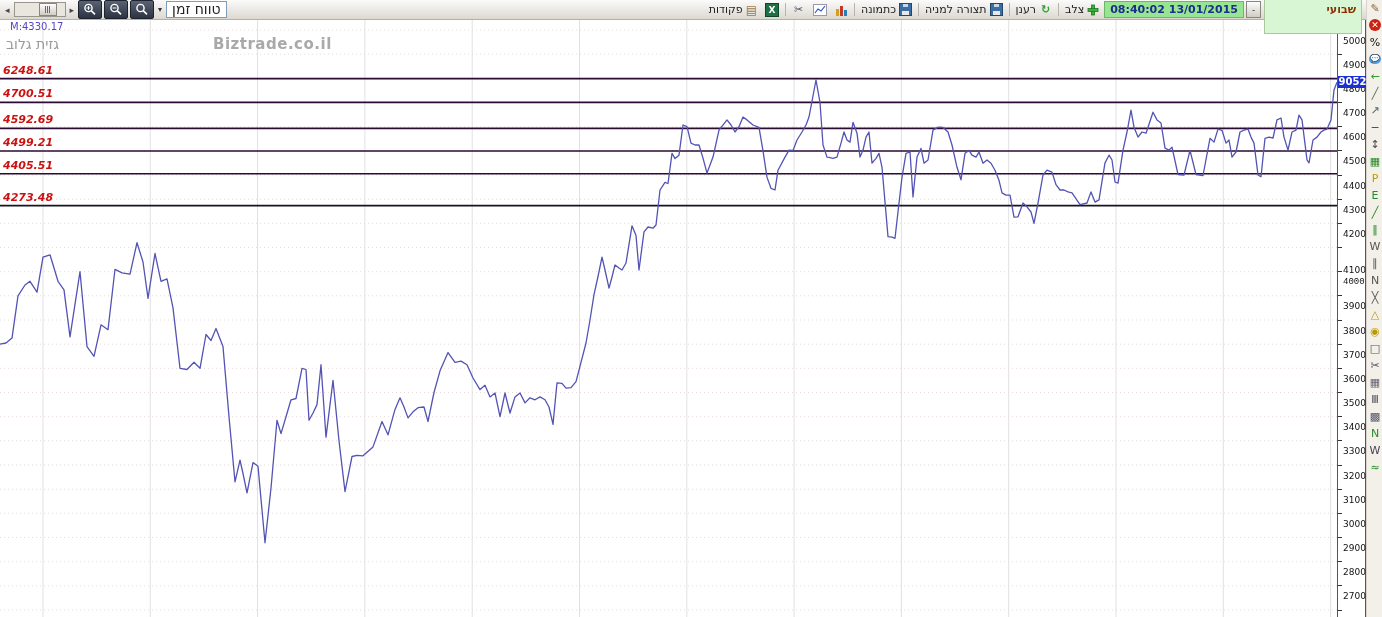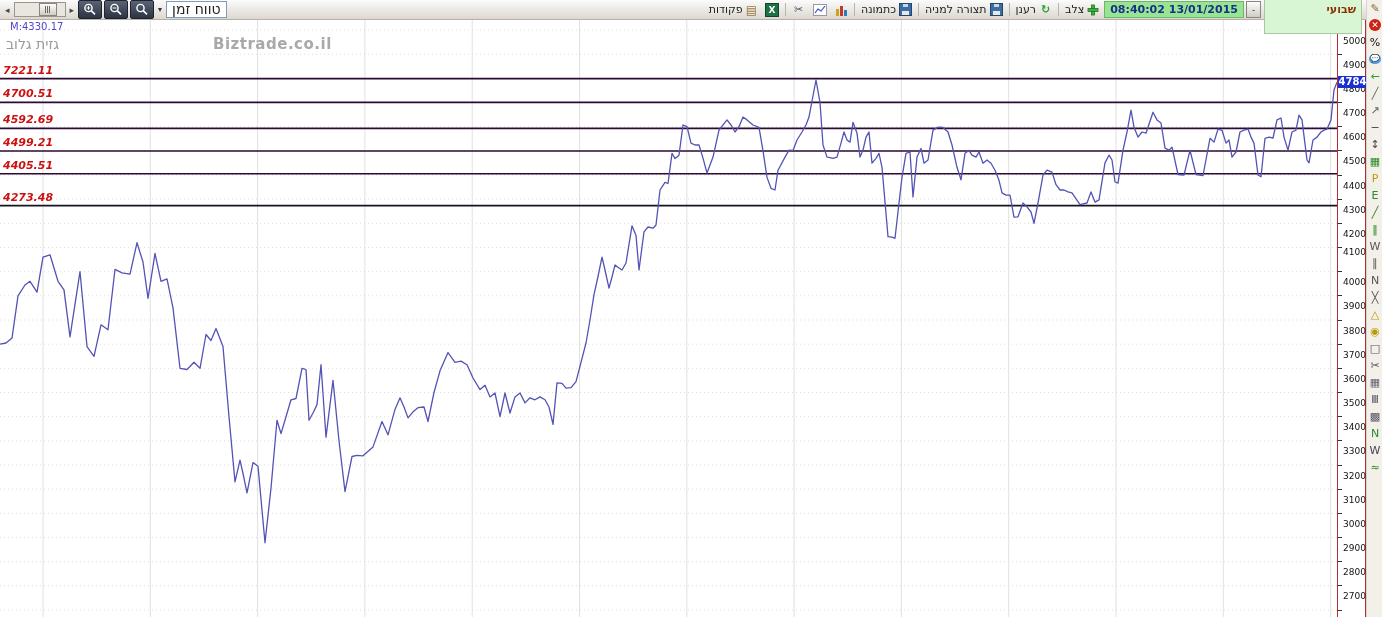--- a/index.html
+++ b/index.html
@@ -200,21 +200,21 @@
       <line x1="0" y1="108.4" x2="1337" y2="108.4" stroke="#2b0a33" stroke-width="1.6"></line>
       <line x1="0" y1="131.0" x2="1337" y2="131.0" stroke="#2b0a33" stroke-width="1.6"></line>
       <line x1="0" y1="153.7" x2="1337" y2="153.7" stroke="#2b0a33" stroke-width="1.6"></line>
       <line x1="0" y1="185.6" x2="1337" y2="185.6" stroke="#151520" stroke-width="1.6"></line>
       <polyline points="0,324.2 6,323.0 12,318.1 18,275.8 25,265.0 30,261.3 37,272.2 43,237.2 50,234.8 58,261.3 64,269.8 70,316.9 80,251.7 87,326.6 94,336.3 101,304.8 108,309.7 115,249.3 122,252.9 130,254.1 137,222.7 143,242.0 148,278.3 155,233.5 161,261.3 167,258.9 173,287.9 180,348.3 187,349.5 194,342.3 200,348.3 206,314.5 211,320.5 216,308.5 223,326.6 229,396.7 235,461.9 240,440.2 243,453.5 247,472.8 253,442.6 258,446.2 265,522.8 271,468.0 277,400.3 281,413.6 286,396.7 291,379.8 296,378.5 302,348.3 306,349.5 309,400.3 313,393.0 317,384.6 321,344.7 326,417.2 333,360.4 339,420.8 345,471.6 352,436.5 357,435.3 363,435.8 373,426.9 382,401.5 388,414.8 395,389.4 400,377.8 404,387.0 408,397.9 413,391.8 418,387.7 424,387.0 428,401.5 434,372.5 440,350.8 448,332.6 455,342.3 461,341.1 467,344.7 473,358.0 480,369.6 485,365.3 490,376.9 495,373.0 500,396.7 505,373.0 510,393.0 515,376.9 520,373.0 525,382.9 530,377.8 535,379.8 540,376.9 545,379.8 549,387.0 553,404.4 557,362.8 562,363.3 566,368.2 571,367.7 576,361.6 581,342.3 586,323.0 590,300.0 594,274.6 598,256.5 602,237.2 605,250.0 609,268.1 612,257.0 615,244.9 619,248.0 622,250.0 626,243.0 632,205.8 636,215.4 639,250.0 644,211.8 648,207.0 653,208.2 656,205.0 660,170.0 665,162.3 668,163.5 672,133.3 675,138.6 679,135.2 683,105.0 687,106.7 691,123.1 695,125.0 699,125.0 703,138.1 707,153.1 713,137.1 719,110.1 727,99.9 731,105.0 735,112.0 739,106.7 743,97.0 747,99.9 753,105.0 759,107.4 763,130.8 767,157.4 771,168.3 775,170.0 778,150.2 785,137.1 789,130.1 793,130.4 797,120.0 802,112.0 806,105.0 809,97.0 816,60.0 820,82.5 823,125.0 827,137.1 829,137.4 833,138.3 837,137.1 841,123.1 844,112.0 847,120.0 850,122.1 853,102.3 857,113.2 860,137.1 863,130.1 866,117.1 869,112.0 872,143.2 876,138.3 879,133.3 882,147.3 888,216.6 892,217.1 895,218.3 899,183.0 902,157.4 906,133.3 910,132.0 913,177.0 917,137.1 921,128.4 924,143.2 928,140.0 933,110.1 938,107.2 943,107.4 948,112.0 952,125.0 957,147.3 961,159.8 965,133.3 969,130.4 972,135.2 976,137.1 979,132.0 983,143.2 987,140.0 991,143.2 995,150.2 999,160.3 1002,172.9 1006,175.1 1010,175.1 1014,197.1 1018,196.8 1023,183.0 1027,186.9 1031,192.0 1034,203.3 1038,183.0 1043,155.0 1047,150.2 1052,152.1 1056,164.7 1060,170.0 1064,170.0 1068,171.9 1072,172.9 1080,184.7 1087,183.0 1091,171.9 1095,182.1 1099,179.9 1105,142.9 1109,135.2 1112,140.0 1115,162.0 1118,163.2 1123,130.1 1127,112.0 1131,90.2 1134,107.2 1138,117.1 1142,112.0 1146,113.2 1153,92.2 1157,99.9 1161,103.0 1165,128.2 1169,130.1 1172,127.2 1178,154.5 1184,155.0 1190,130.4 1196,154.5 1203,155.5 1210,118.3 1214,122.1 1218,109.1 1222,110.3 1226,123.1 1229,120.0 1232,137.1 1236,132.0 1240,112.0 1244,110.1 1248,109.1 1251,117.1 1254,123.1 1258,155.0 1261,156.7 1265,118.3 1269,117.1 1273,118.0 1277,99.9 1281,98.0 1284,117.1 1288,130.1 1292,112.0 1296,110.1 1299,95.1 1302,99.9 1307,140.0 1309,142.9 1313,120.0 1317,117.1 1321,112.0 1324,110.1 1327,109.1 1331,99.9 1334,69.9 1337,62.2" fill="none" stroke="#5353b5" stroke-width="1.3" stroke-linejoin="round"></polyline>
     </svg>
   <span class="cursor-value">M:4330.17</span>
   <span class="chart-title">גזית גלוב</span>
   <span class="watermark">Biztrade.co.il</span>
   <div id="level-labels">
-      <span class="lvl" style="top: 43.5533px;">7221.11</span>
+      <span class="lvl" style="top: 43.5533px;">6248.61</span>
       <span class="lvl" style="top: 67.3768px;">4700.51</span>
       <span class="lvl" style="top: 93.4333px;">4592.69</span>
       <span class="lvl" style="top: 116.024px;">4499.21</span>
       <span class="lvl" style="top: 138.668px;">4405.51</span>
       <span class="lvl" style="top: 170.576px;">4273.48</span>
     </div>
 </div>
 
 <div class="axis" id="price-axis">
     <span class="tickmark" style="top: 9.5px;"></span>
@@ -229,23 +229,23 @@
     <span class="ticklabel" style="top: 101.167px;">4600</span>
     <span class="tickmark" style="top: 130.333px;"></span>
     <span class="ticklabel" style="top: 125.333px;">4500</span>
     <span class="tickmark" style="top: 154.5px;"></span>
     <span class="ticklabel" style="top: 149.5px;">4400</span>
     <span class="tickmark" style="top: 178.667px;"></span>
     <span class="ticklabel" style="top: 173.667px;">4300</span>
     <span class="tickmark" style="top: 202.833px;"></span>
     <span class="ticklabel" style="top: 197.833px;">4200</span>
     <span class="tickmark" style="top: 227px;"></span>
-    <span class="ticklabel" style="top: 216px;">4100</span>
+    <span class="ticklabel" style="top: 234px;">4100</span>
     <span class="tickmark" style="top: 251.167px;"></span>
-    <span class="ticklabel" style="top: 246.167px;">4000</span>
+    <span class="ticklabel" style="top: 246.167px; font-family: Liberation Mono, monospace;">4000</span>
     <span class="tickmark" style="top: 275.333px;"></span>
     <span class="ticklabel" style="top: 270.333px;">3900</span>
     <span class="tickmark" style="top: 299.5px;"></span>
     <span class="ticklabel" style="top: 294.5px;">3800</span>
     <span class="tickmark" style="top: 323.667px;"></span>
     <span class="ticklabel" style="top: 318.667px;">3700</span>
     <span class="tickmark" style="top: 347.833px;"></span>
     <span class="ticklabel" style="top: 342.833px;">3600</span>
     <span class="tickmark" style="top: 372px;"></span>
     <span class="ticklabel" style="top: 367px;">3500</span>
@@ -260,21 +260,21 @@
     <span class="tickmark" style="top: 492.833px;"></span>
     <span class="ticklabel" style="top: 487.833px;">3000</span>
     <span class="tickmark" style="top: 517px;"></span>
     <span class="ticklabel" style="top: 512px;">2900</span>
     <span class="tickmark" style="top: 541.167px;"></span>
     <span class="ticklabel" style="top: 536.167px;">2800</span>
     <span class="tickmark" style="top: 565.333px;"></span>
     <span class="ticklabel" style="top: 560.333px;">2700</span>
     <span class="tickmark" style="top: 589.5px;"></span>
     <span class="ticklabel" style="top: 584.5px;">2600</span>
-    <span class="price-badge" style="top: 56.2px; background: rgb(27, 47, 212);">4784</span>
+    <span class="price-badge" style="top: 56.2px; background: rgb(27, 47, 212);">9052</span>
   </div>
 
 <div class="right-strip" id="right-strip">
     <span class="ric" style="color: rgb(138, 109, 59);">✎</span>
     <span class="ric badge-red">✕</span>
     <span class="ric" style="color: rgb(17, 17, 17);">%</span>
     <span class="ric badge-blue">💬</span>
     <span class="ric" style="color: rgb(47, 158, 47);">←</span>
     <span class="ric" style="color: rgb(85, 119, 85);">╱</span>
     <span class="ric" style="color: rgb(85, 102, 119);">↗</span>

